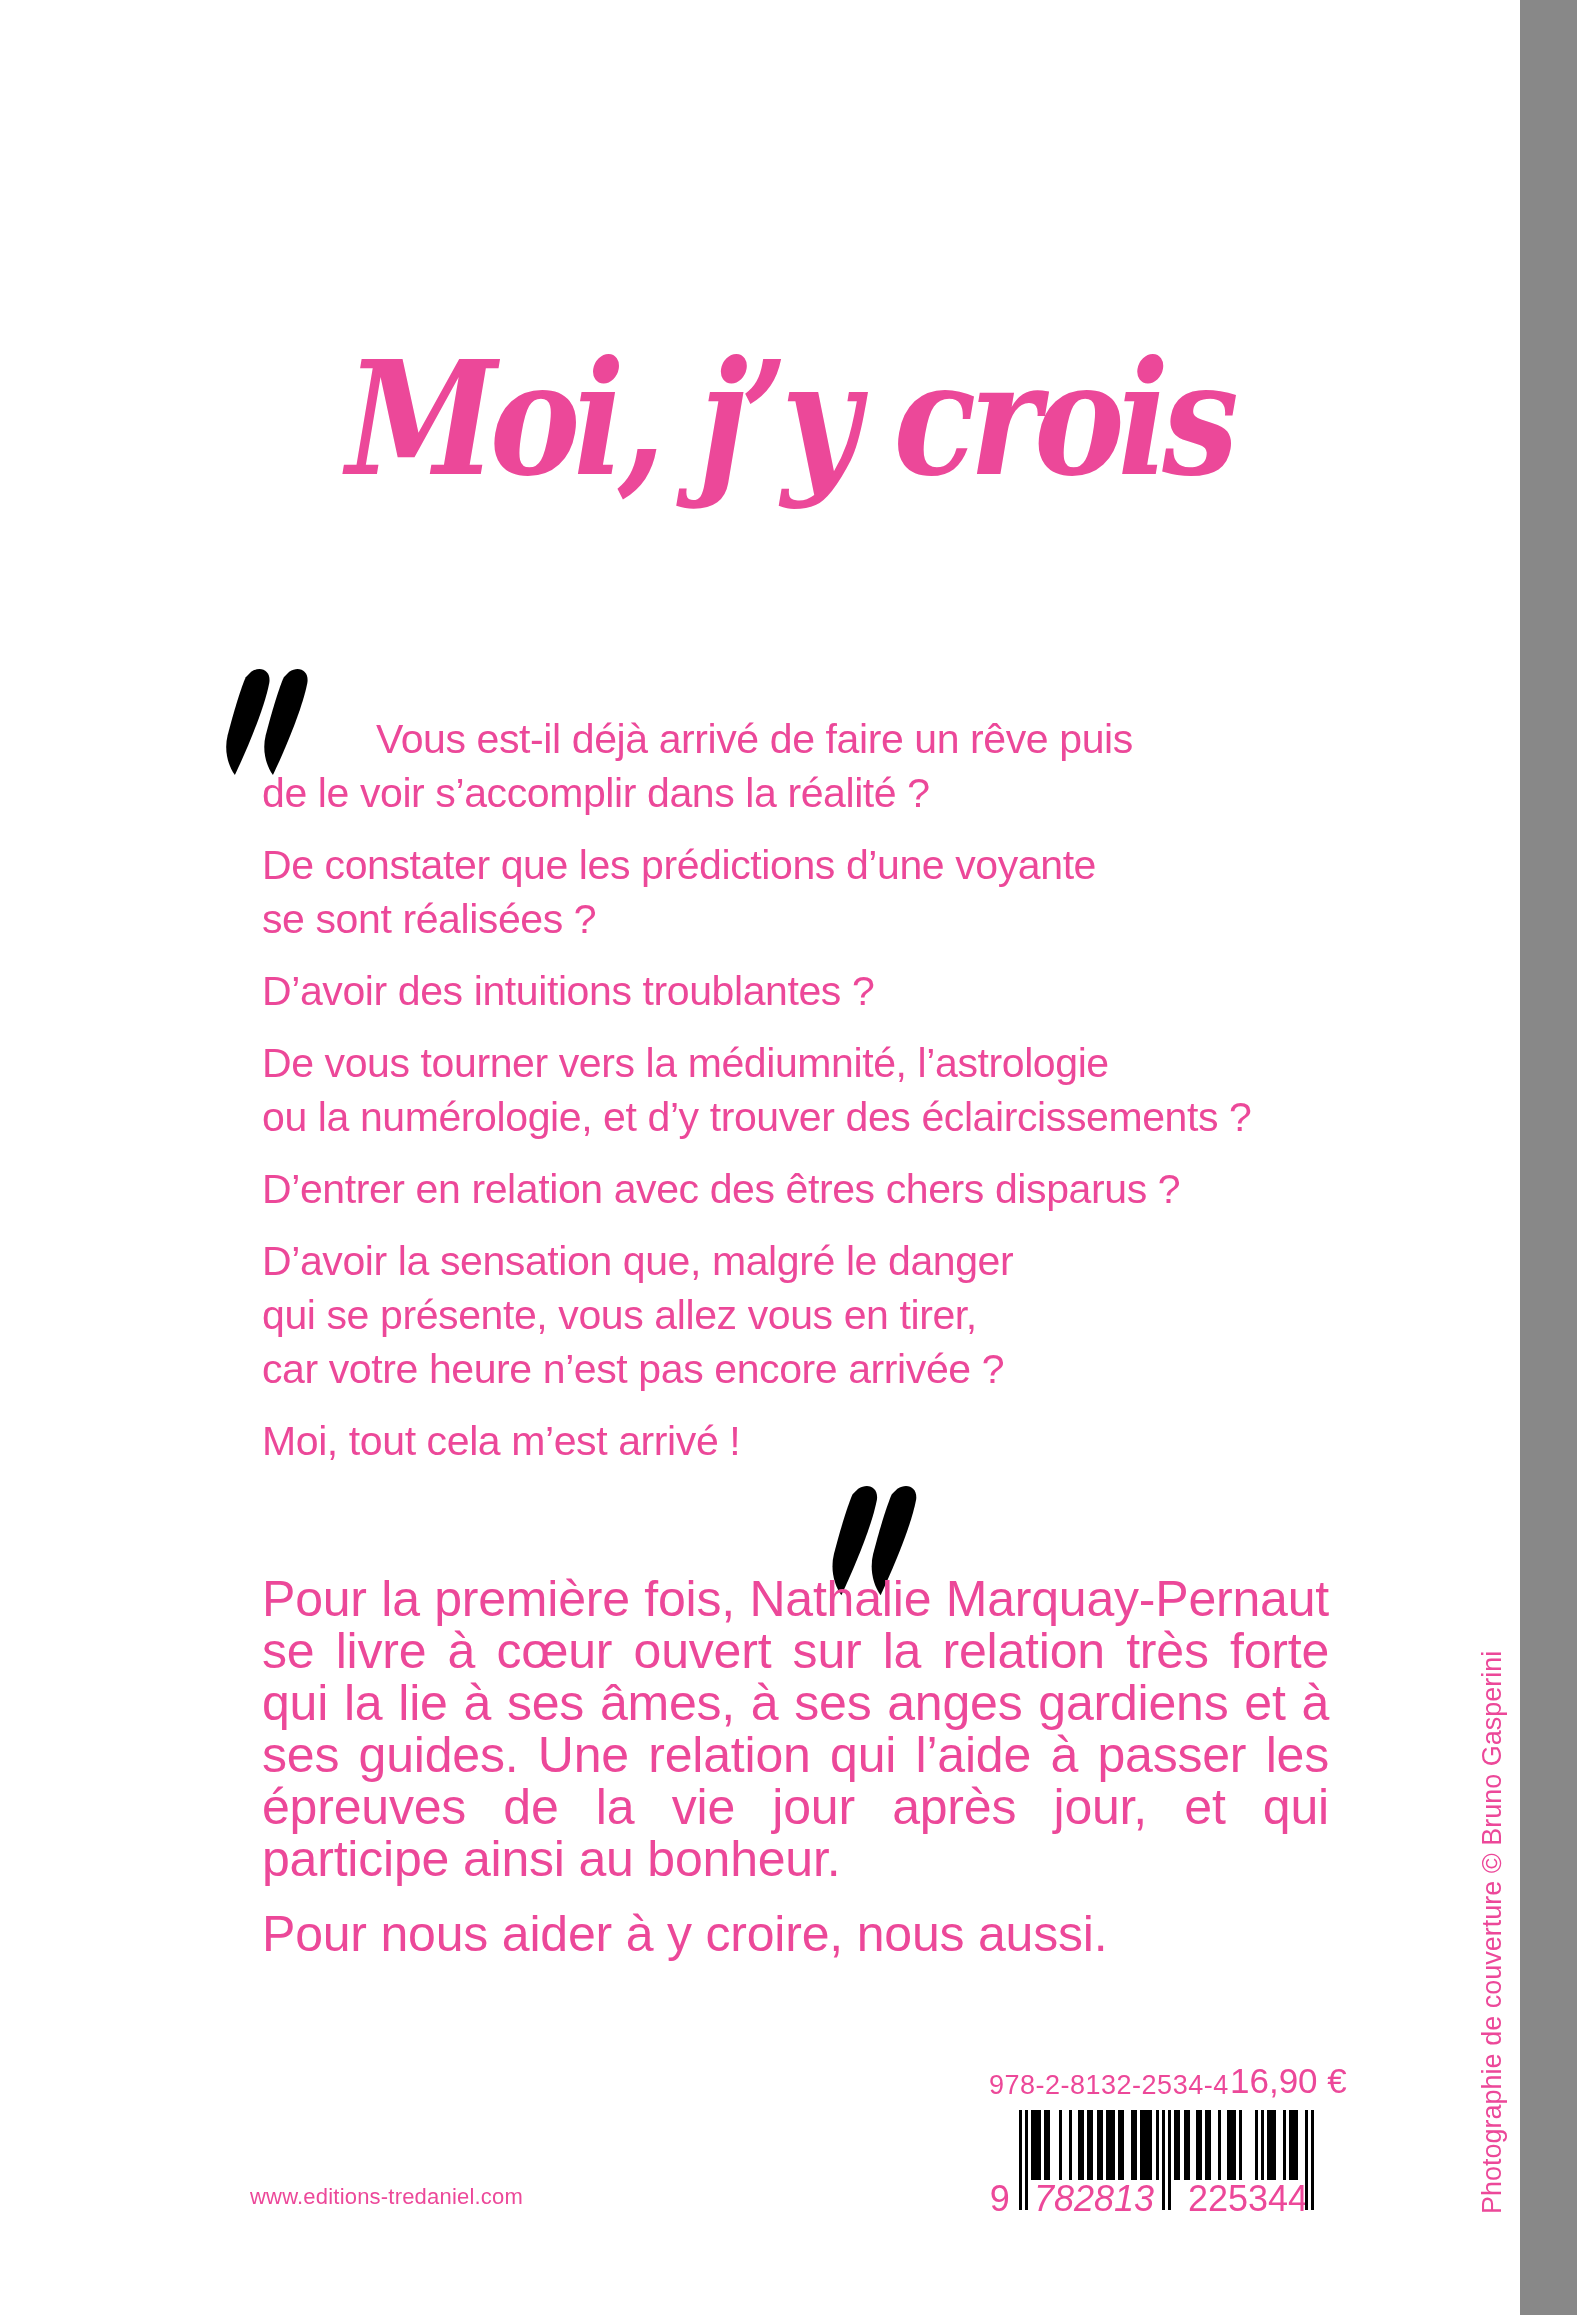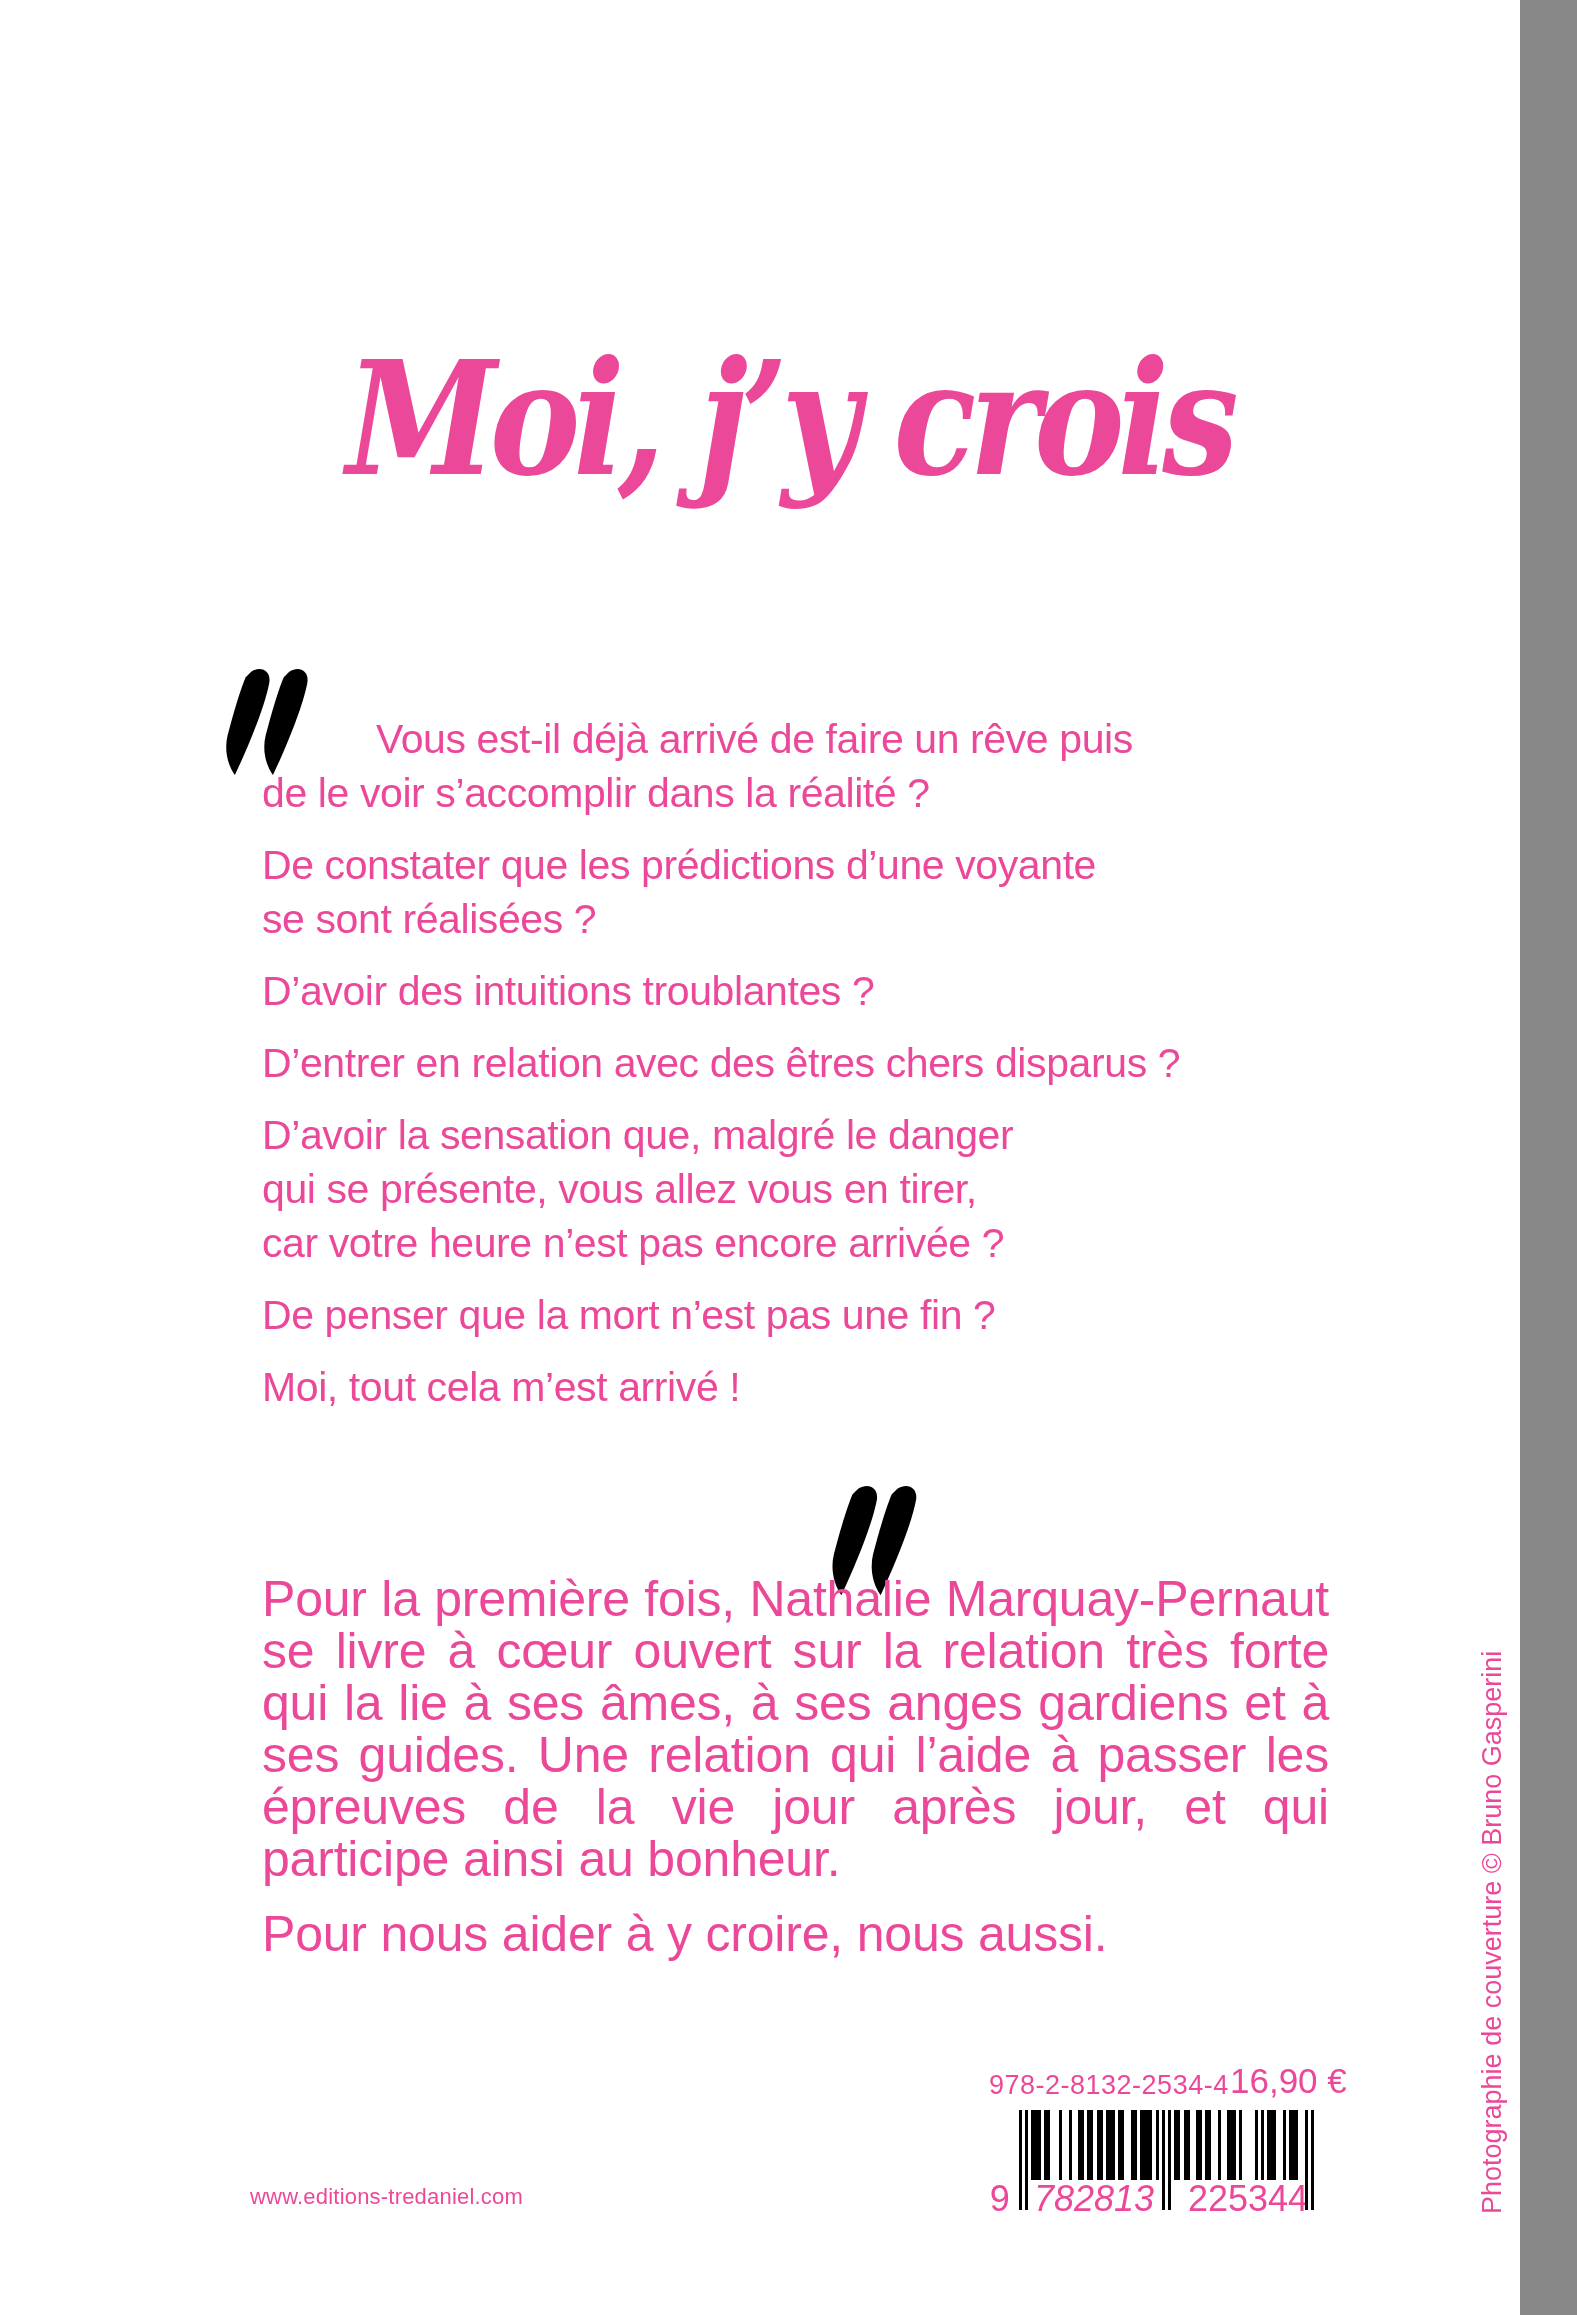--- a/index.html
+++ b/index.html
@@ -89,29 +89,30 @@
         <div class="qline"><span>de le voir s’accomplir dans la réalité ?</span></div>
       </div>
       <div class="qpara">
         <div class="qline"><span>De constater que </span><span class="b">les prédictions</span><span> d’une voyante</span></div>
         <div class="qline"><span>se sont réalisées ?</span></div>
       </div>
       <div class="qpara">
         <div class="qline"><span>D’avoir </span><span class="b">des intuitions</span><span> troublantes ?</span></div>
       </div>
       <div class="qpara">
+        <div class="qline"><span>De vous tourner vers </span><span class="b">la médiumnité</span><span>, </span><span class="b">l’astrologie</span></div>
+        <div class="qline"><span>ou </span><span class="b">la numérologie</span><span>, et d’y trouver des éclaircissements ?</span></div>
+      </div>
+      <div class="qpara">
         <div class="qline"><span>D’entrer en relation avec </span><span class="b">des êtres chers disparus</span><span> ?</span></div>
       </div>
       <div class="qpara">
         <div class="qline"><span>D’avoir la sensation que, malgré le danger</span></div>
         <div class="qline"><span>qui se présente, vous allez vous en tirer,</span></div>
         <div class="qline"><span>car </span><span class="b">votre heure n’est pas encore arrivée</span><span> ?</span></div>
-      </div>
-      <div class="qpara">
-        <div class="qline"><span>De penser que </span><span class="b">la mort n’est pas une fin</span><span> ?</span></div>
       </div>
       <div class="qline qfinal"><span class="b">Moi, tout cela m’est arrivé !</span></div>
     </div>
 
   <svg class="qmark qmark-close" viewBox="0 0 96 120" aria-hidden="true">
     <path d="M30 4 C41 -3 52 3 50 16 C45 42 28 84 12 118 C4 107 0 90 4 74 C11 47 19 21 24 10 Z" fill="#000"></path>
     <path d="M72 4 C83 -3 94 3 92 16 C87 42 70 84 54 118 C46 107 42 90 46 74 C53 47 61 21 66 10 Z" fill="#000"></path>
   </svg>
 
   <div class="desc">

